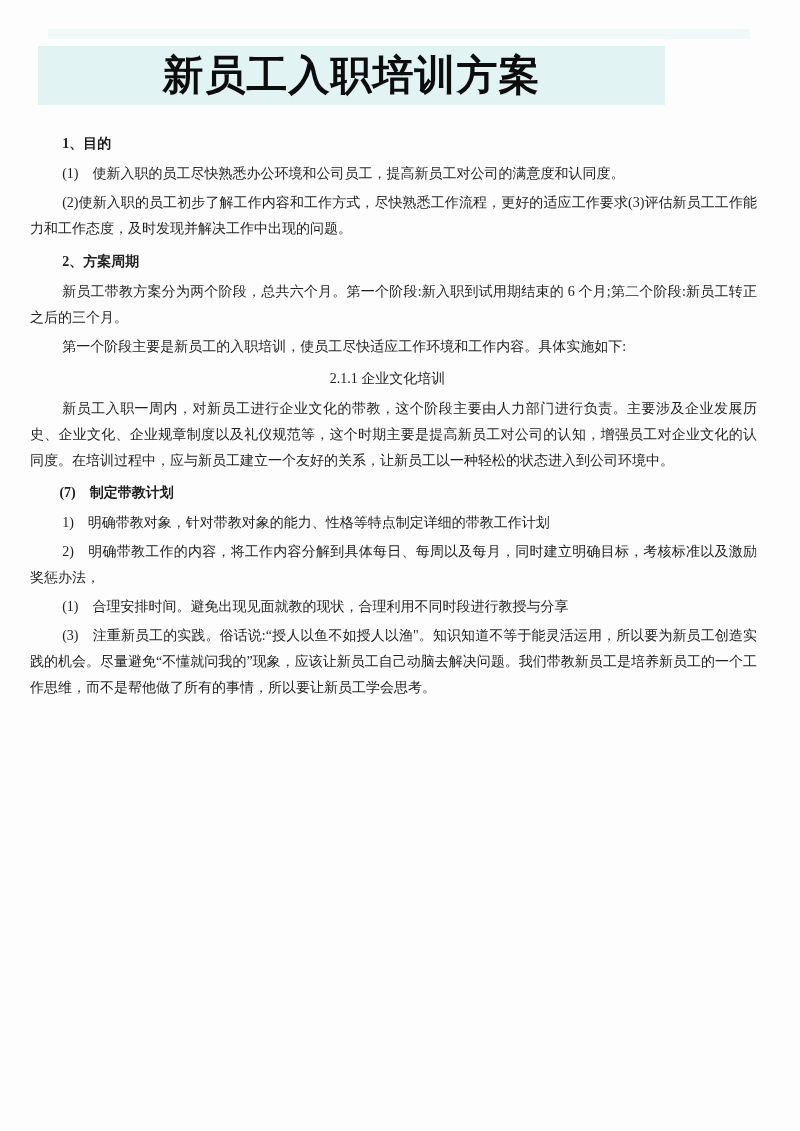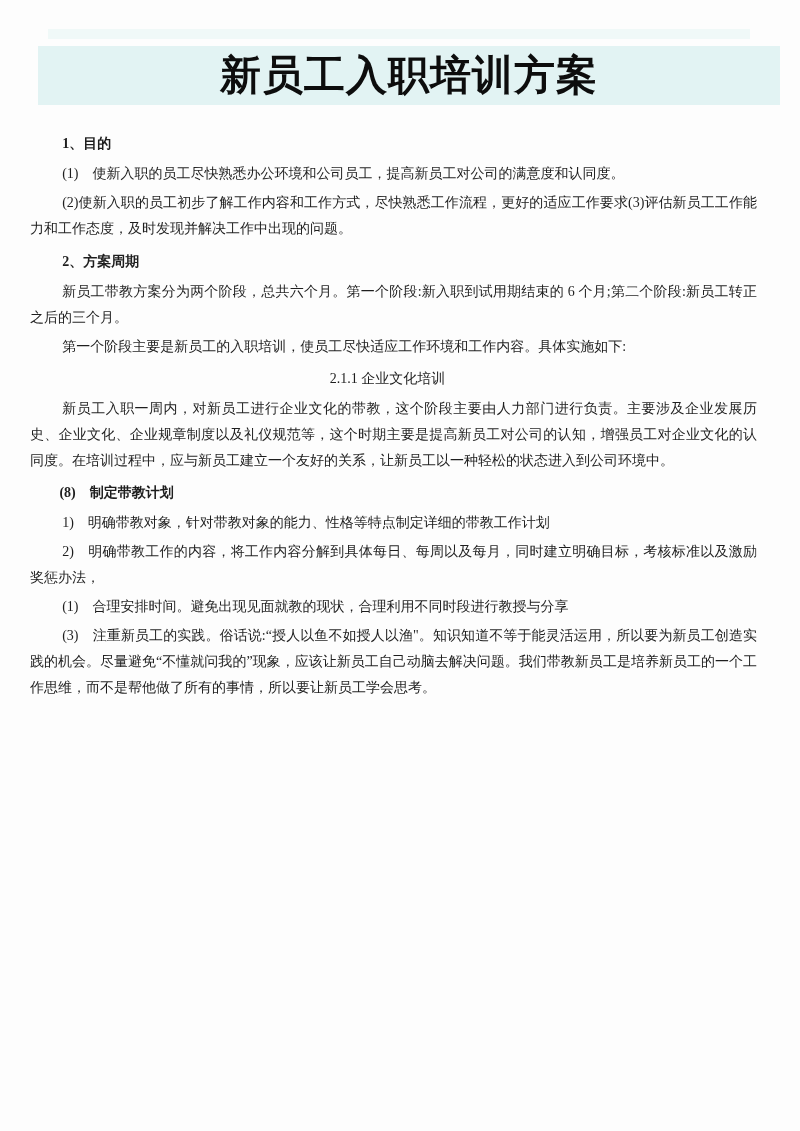--- a/index.html
+++ b/index.html
@@ -21,21 +21,21 @@
     left: 48px;
     top: 29px;
     width: 702px;
     height: 10px;
     background: #f0f9f8;
   }
   .banner {
     position: absolute;
     left: 38px;
     top: 46px;
-    width: 742px;
+    width: 627px;
     height: 59px;
     background: #e2f3f3;
     display: flex;
     align-items: center;
     justify-content: center;
   }
   .doc-title {
     font-size: 41px;
     font-weight: bold;
     letter-spacing: 1px;
@@ -102,19 +102,19 @@
   </div>
   <div class="content" id="content">
       <div class="blk t-h1">1、目的</div>
       <div class="blk t-p">(1)　使新入职的员工尽快熟悉办公环境和公司员工，提高新员工对公司的满意度和认同度。</div>
       <div class="blk t-p">(2)使新入职的员工初步了解工作内容和工作方式，尽快熟悉工作流程，更好的适应工作要求(3)评估新员工工作能力和工作态度，及时发现并解决工作中出现的问题。</div>
       <div class="blk t-h1">2、方案周期</div>
       <div class="blk t-p">新员工带教方案分为两个阶段，总共六个月。第一个阶段:新入职到试用期结束的 6 个月;第二个阶段:新员工转正之后的三个月。</div>
       <div class="blk t-p">第一个阶段主要是新员工的入职培训，使员工尽快适应工作环境和工作内容。具体实施如下:</div>
       <div class="blk t-h3">2.1.1 企业文化培训</div>
       <div class="blk t-p">新员工入职一周内，对新员工进行企业文化的带教，这个阶段主要由人力部门进行负责。主要涉及企业发展历史、企业文化、企业规章制度以及礼仪规范等，这个时期主要是提高新员工对公司的认知，增强员工对企业文化的认同度。在培训过程中，应与新员工建立一个友好的关系，让新员工以一种轻松的状态进入到公司环境中。</div>
-      <div class="blk t-h4">(8)　制定带教计划</div>
+      <div class="blk t-h4">(7)　制定带教计划</div>
       <div class="blk t-p">1)　明确带教对象，针对带教对象的能力、性格等特点制定详细的带教工作计划</div>
       <div class="blk t-p">2)　明确带教工作的内容，将工作内容分解到具体每日、每周以及每月，同时建立明确目标，考核标准以及激励奖惩办法，</div>
       <div class="blk t-p">(1)　合理安排时间。避免出现见面就教的现状，合理利用不同时段进行教授与分享</div>
       <div class="blk t-p">(3)　注重新员工的实践。俗话说:“授人以鱼不如授人以渔"。知识知道不等于能灵活运用，所以要为新员工创造实践的机会。尽量避免“不懂就问我的”现象，应该让新员工自己动脑去解决问题。我们带教新员工是培养新员工的一个工作思维，而不是帮他做了所有的事情，所以要让新员工学会思考。</div>
     </div>
 </div>
 
 </body></html>

